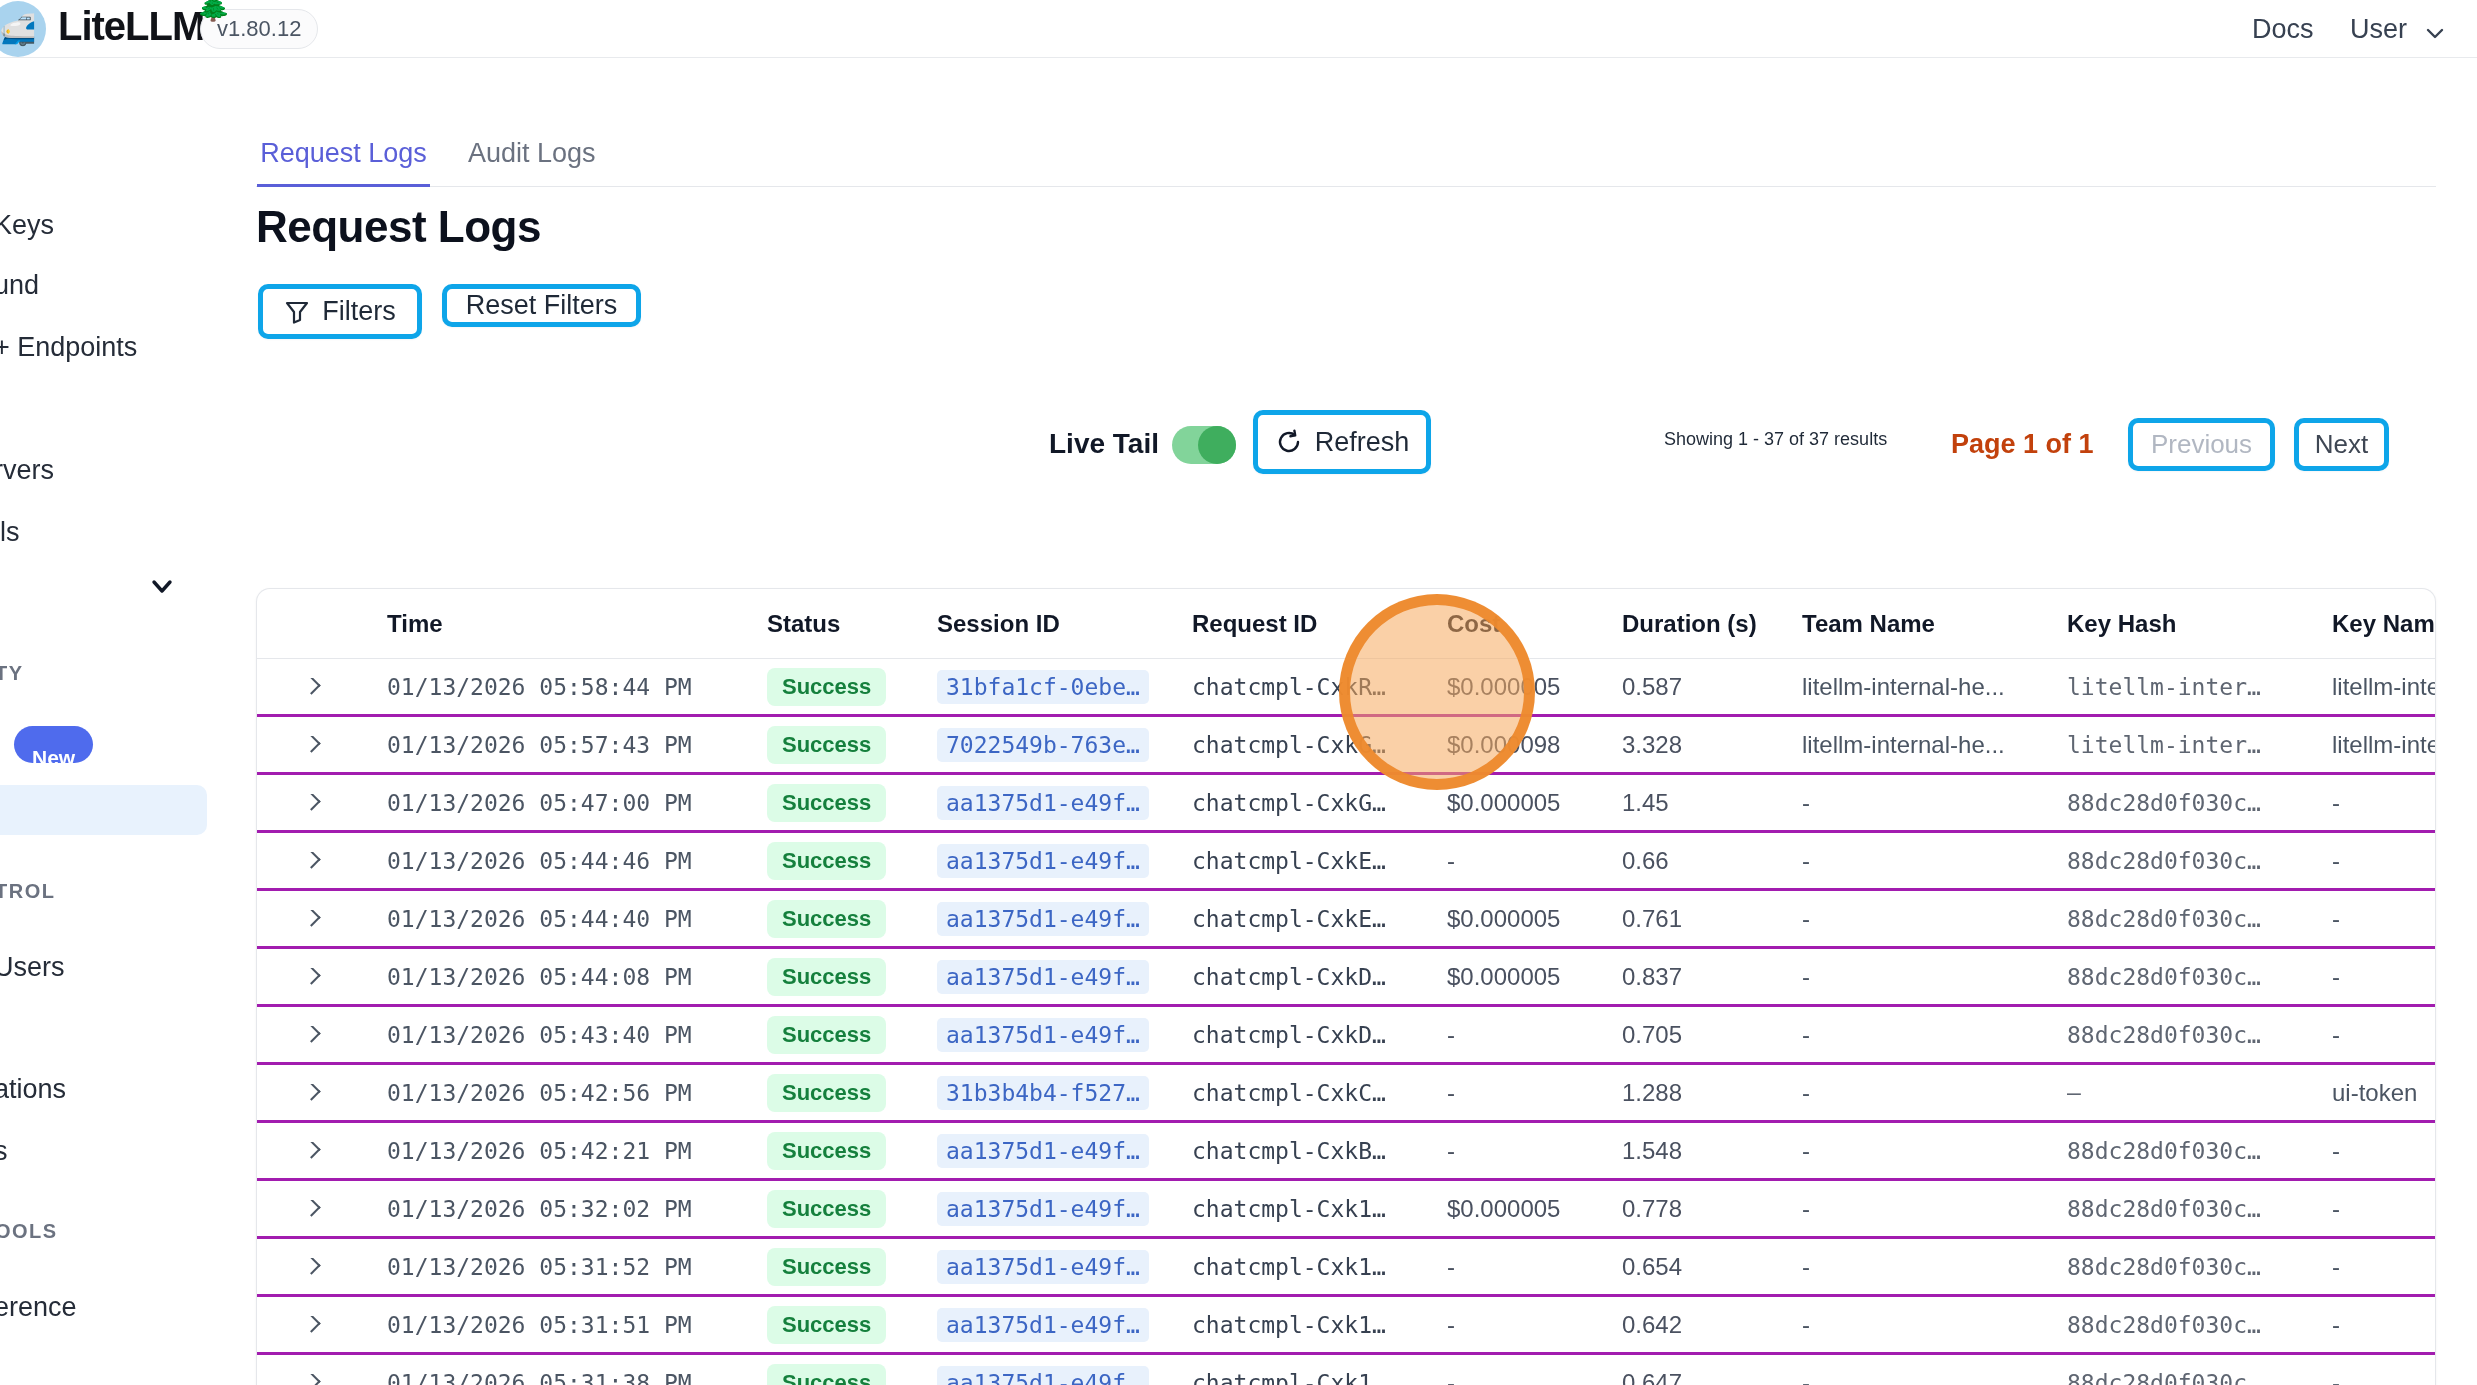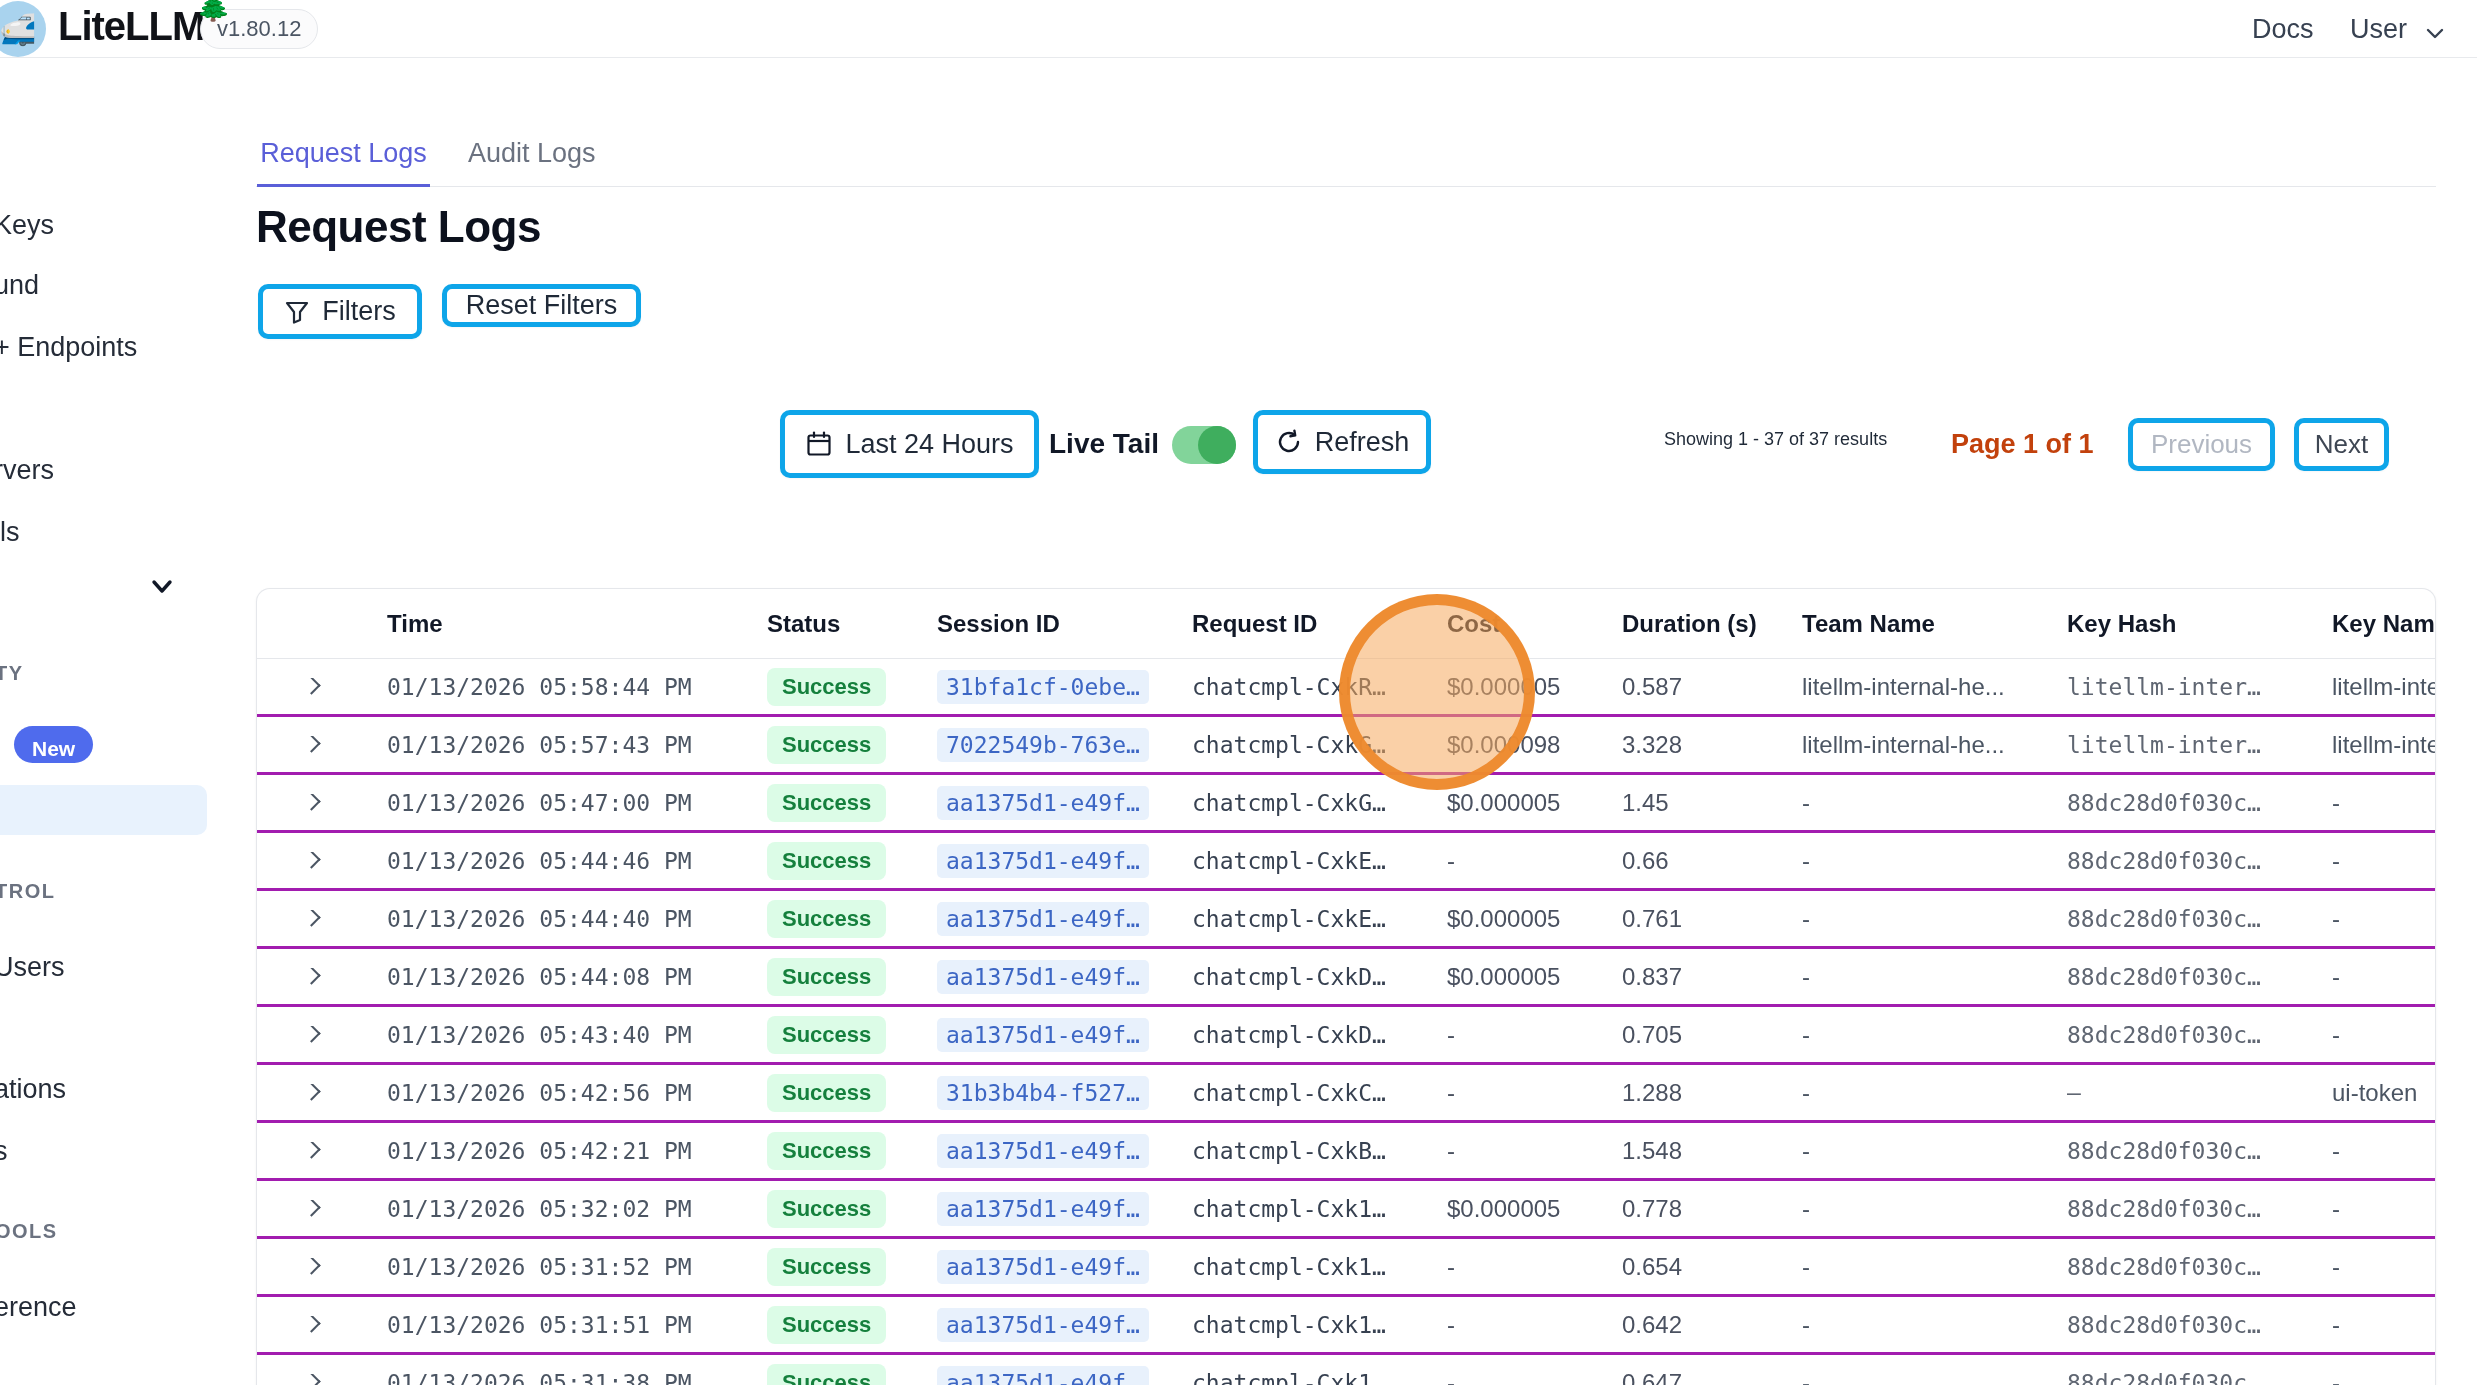--- a/index.html
+++ b/index.html
@@ -18,21 +18,21 @@
   #version-badge { position:absolute; left:200px; top:9px; height:40px; line-height:38px; padding:0 16px; border:1px solid #e5e7eb; border-radius:999px; background:#fbfbfc; color:#4b5563; font-size:22px; }
   #nav-docs { position:absolute; left:2252px; top:14px; font-size:27px; color:#374151; cursor:pointer; }
   #nav-user { position:absolute; left:2350px; top:14px; font-size:27px; color:#374151; cursor:pointer; }
   #nav-user-chevron { position:absolute; left:2424px; top:22px; width:22px; height:22px; }
   #nav-user-chevron svg { display:block; }
 
   
   .side-item { position:absolute; left:-6px; font-size:27px; color:#252c38; white-space:nowrap; cursor:pointer; }
   .side-header { position:absolute; left:-5px; font-size:20px; font-weight:700; color:#6b7280; letter-spacing:1.5px; white-space:nowrap; }
   #side-chevron { position:absolute; left:148px; top:572px; width:28px; height:28px; cursor:pointer; }
-  #new-badge { position:absolute; left:14px; top:726px; height:37px; line-height:37px; padding:4px 18px; background:#4f6bed; color:#fff; font-size:21px; font-weight:600; border-radius:999px; }
+  #new-badge { position:absolute; left:14px; top:726px; height:37px; line-height:37px; padding:13px 18px; background:#4f6bed; color:#fff; font-size:21px; font-weight:600; border-radius:999px; }
   #side-highlight { position:absolute; left:-20px; top:785px; width:227px; height:50px; background:#e8f2fd; border-radius:10px; }
   .s0{top:210px;} .s1{top:270px;} .s2{top:332px;} .s3{top:455px;} .s4{top:517px;}
   .s5{top:662px;} .s6{top:880px;} .s7{top:952px;} .s8{top:1074px;} .s9{top:1136px;}
   .s10{top:1220px;} .s11{top:1292px;}
 
   
   #tabs-row { position:absolute; left:256px; top:128px; width:2180px; height:59px; border-bottom:1px solid #e5e7eb; }
   .tab { position:absolute; top:10px; height:49px; font-size:27px; cursor:pointer; }
   #tab-request-logs { left:1px; width:173px; text-align:center; color:#5a5fd8; font-weight:500; border-bottom:3px solid #5a5fd8; }
   #tab-audit-logs { left:212px; color:#6b7280; }
@@ -137,29 +137,20 @@
   <div id="btn-filters" class="btn">
     <svg class="icon-svg" width="26" height="26" viewBox="0 0 26 26">
         <path d="M3 4 H23 L16 13 V21 L10 23.5 V13 Z" fill="none" stroke="#1f2937" stroke-width="2.2" stroke-linejoin="round"></path>
       </svg>
     <span>Filters</span>
   </div>
   <div id="btn-reset-filters" class="btn">
     <span>Reset Filters</span>
   </div>
 
-  <div id="btn-last24" class="btn">
-    <svg class="icon-svg" width="28" height="28" viewBox="0 0 28 28">
-        <rect x="3.5" y="5.5" width="21" height="19" rx="2" fill="none" stroke="#111827" stroke-width="2.2"></rect>
-        <line x1="3.5" y1="11" x2="24.5" y2="11" stroke="#111827" stroke-width="2.2"></line>
-        <line x1="9" y1="2.5" x2="9" y2="7" stroke="#111827" stroke-width="2.2" stroke-linecap="round"></line>
-        <line x1="19" y1="2.5" x2="19" y2="7" stroke="#111827" stroke-width="2.2" stroke-linecap="round"></line>
-      </svg>
-    <span>Last 24 Hours</span>
-  </div>
   <div id="live-tail-label">Live Tail</div>
   <div id="live-toggle">
       <div class="knob"></div>
     </div>
   <div id="btn-refresh" class="btn">
     <svg class="icon-svg" width="28" height="28" viewBox="0 0 28 28">
         <path d="M23 14 a9 9 0 1 1 -3.2 -6.9" fill="none" stroke="#111827" stroke-width="2.4" stroke-linecap="round"></path>
         <polyline points="19.4,2.6 20.2,7.4 15.4,8.2" fill="none" stroke="#111827" stroke-width="2.4" stroke-linecap="round" stroke-linejoin="round"></polyline>
       </svg>
     <span>Refresh</span>

